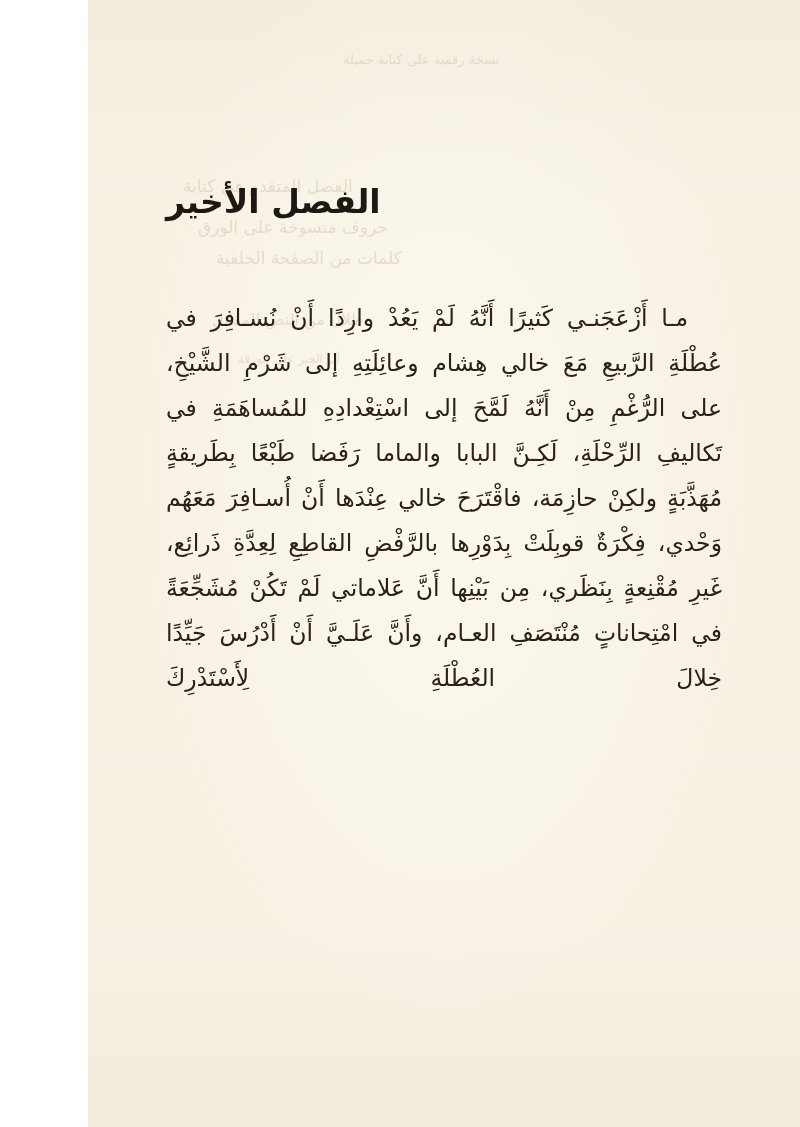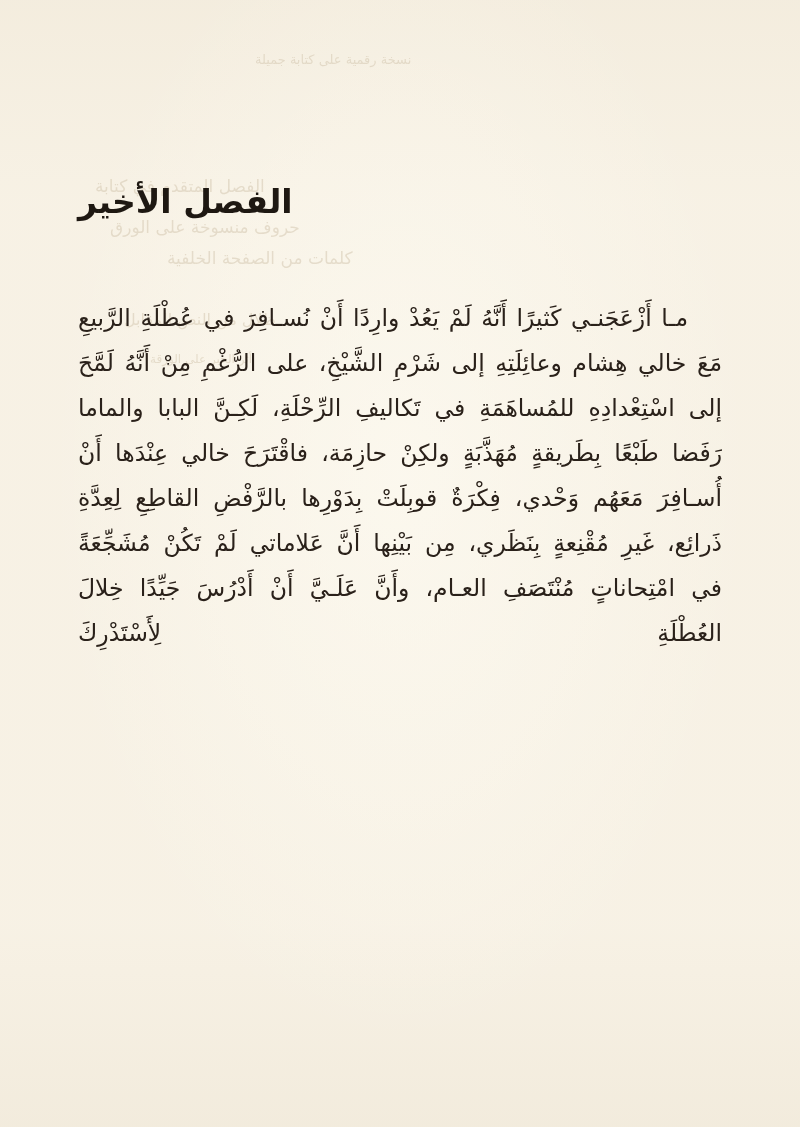--- a/index.html
+++ b/index.html
@@ -2,21 +2,21 @@
 <html lang="ar" dir="rtl"><head>
 <meta charset="utf-8">
 <style>
   html, body {
     margin: 0;
     padding: 0;
     background: #ffffff;
   }
   .page {
     position: relative;
-    width: 800px;
+    width: 712px;
     height: 1127px;
     background: #f7f1e4;
     overflow: hidden;
     font-family: "DejaVu Sans", sans-serif;
   }
   
   .paper-texture {
     position: absolute;
     inset: 0;
     background:
@@ -31,21 +31,21 @@
     opacity: 0.45;
     filter: blur(0.6px);
     font-family: "DejaVu Sans", sans-serif;
     white-space: nowrap;
     pointer-events: none;
     user-select: none;
   }
   .bleed-1 { top: 52px;  left: 255px; font-size: 13px; letter-spacing: 1px; }
   .bleed-2 { top: 161px; left: 95px;  font-size: 17px; letter-spacing: 2px; margin-top: 15px; }
   .bleed-3 { top: 217px; left: 110px; font-size: 17px; letter-spacing: 2px; }
-  .bleed-4 { top: 248px; left: 128px; font-size: 17px; letter-spacing: 2px; margin-left: 39px; }
+  .bleed-4 { top: 248px; left: 128px; font-size: 17px; letter-spacing: 2px; }
   .bleed-5 { top: 310px; left: 124px; font-size: 16px; letter-spacing: 2px; }
   .bleed-6 { top: 352px; left: 150px; font-size: 12px; letter-spacing: 2px; }
 
   .content {
     position: relative;
     padding: 0 78px;
     color: #241c16;
   }
 
   .chapter-label {

